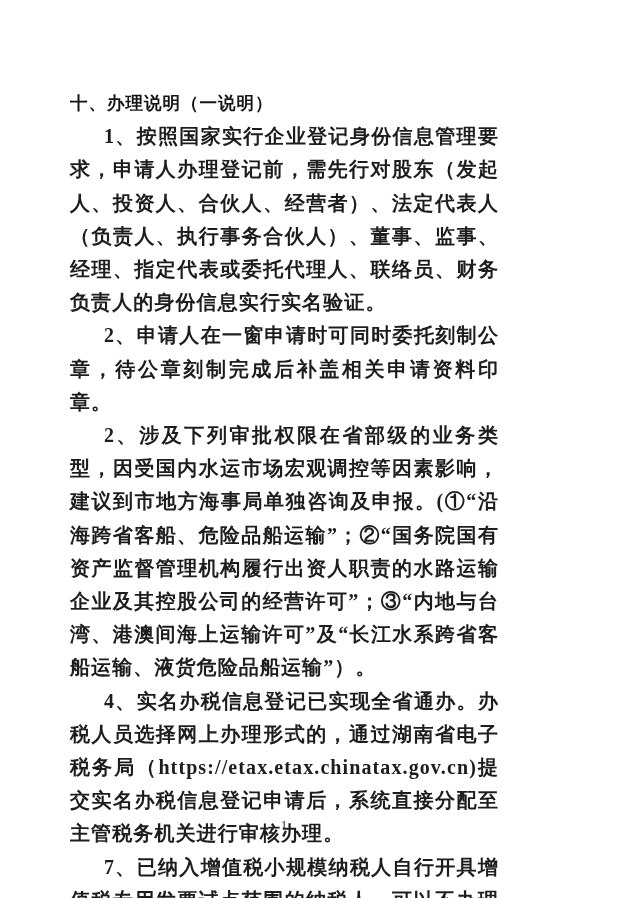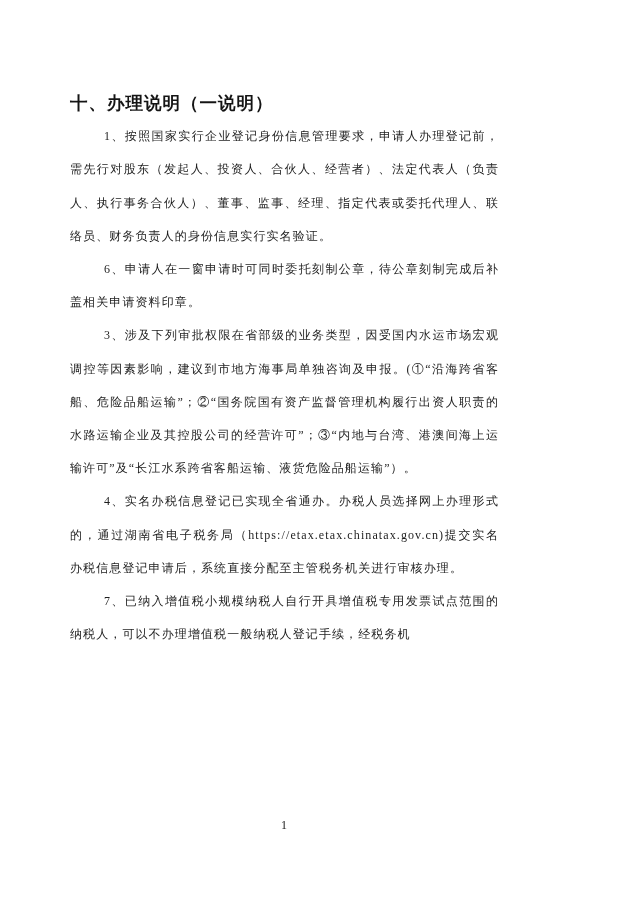--- a/index.html
+++ b/index.html
@@ -22,26 +22,27 @@
     margin: 0;
     font-family: "Liberation Sans", "DejaVu Sans", sans-serif;
     font-weight: 700;
     font-size: 17.5px;
     line-height: 33.2px;
     letter-spacing: 1px;
     color: #141414;
   }
   .para {
     margin: 0;
-    font-size: 12px;
+    font-size: 20px;
     line-height: 33.2px;
     letter-spacing: 1.1px;
     text-align: justify;
     text-indent: 34px;
     word-break: break-all;
+    font-weight: bold;
   }
   .nowrap {
     white-space: nowrap;
   }
   .page-number {
     position: absolute;
     left: 0;
     right: 0;
     top: 818px;
     text-align: center;
@@ -50,21 +51,21 @@
     color: #222222;
   }
 </style>
 </head>
 <body>
 
 <div class="page">
   <h1 class="doc-title">十、办理说明（一说明）</h1>
 
   <p class="para">1、按照国家实行企业登记身份信息管理要求，申请人办理登记前，需先行对股东（发起人、投资人、合伙人、经营者）、法定代表人（负责人、执行事务合伙人）、董事、监事、经理、指定代表或委托代理人、联络员、财务负责人的身份信息实行实名验证。</p>
-  <p class="para">6、申请人在一窗申请时可同时委托刻制公章，待公章刻制完成后补盖相关申请资料印章。</p>
-  <p class="para">3、涉及下列审批权限在省部级的业务类型，因受国内水运市场宏观调控等因素影响，建议到市地方海事局单独咨询及申报。(①“沿海跨省客船、危险品船运输”；②“国务院国有资产监督管理机构履行出资人职责的水路运输企业及其控股公司的经营许可”；③“内地与台湾、港澳间海上运输许可”及“长江水系跨省客船运输、液货危险品船运输”）。</p>
+  <p class="para">2、申请人在一窗申请时可同时委托刻制公章，待公章刻制完成后补盖相关申请资料印章。</p>
+  <p class="para">2、涉及下列审批权限在省部级的业务类型，因受国内水运市场宏观调控等因素影响，建议到市地方海事局单独咨询及申报。(①“沿海跨省客船、危险品船运输”；②“国务院国有资产监督管理机构履行出资人职责的水路运输企业及其控股公司的经营许可”；③“内地与台湾、港澳间海上运输许可”及“长江水系跨省客船运输、液货危险品船运输”）。</p>
 
   <p class="para"><span>4、实名办税信息登记已实现全省通办。办税人员选择网上办理形式的，通过湖南省电子税务局</span><span class="nowrap">（https://etax.etax.chinatax.gov.cn)</span><span>提交实名办税信息登记申请后，系统直接分配至主管税务机关进行审核办理。</span></p>
 
   <p class="para">7、已纳入增值税小规模纳税人自行开具增值税专用发票试点范围的纳税人，可以不办理增值税一般纳税人登记手续，经税务机</p>
 
   <div class="page-number">1</div>
 </div>
 
 </body></html>

